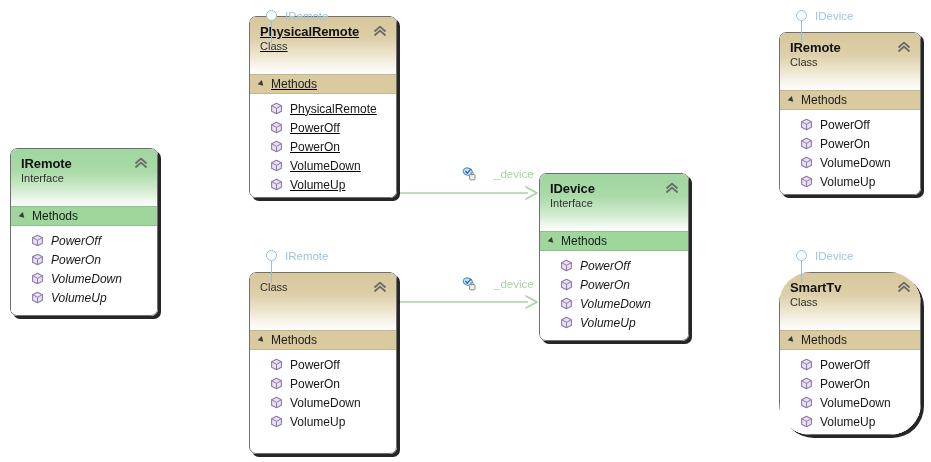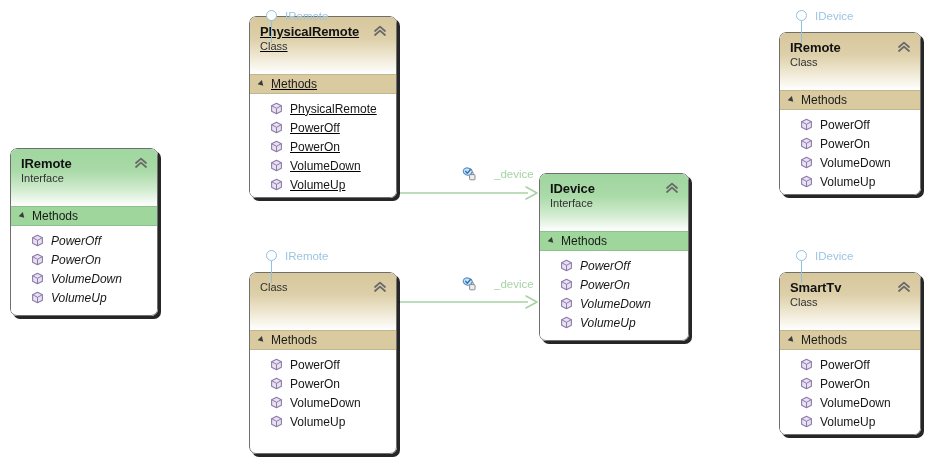--- a/index.html
+++ b/index.html
@@ -431,21 +431,21 @@
             <svg class="cube" viewBox="0 0 13 13">
               <path d="M6.5 1.2 L11.4 3.7 L11.4 9.3 L6.5 11.8 L1.6 9.3 L1.6 3.7 Z" fill="#e7e2ef" stroke="#8f79ad" stroke-width="1.1" stroke-linejoin="round"></path>
               <path d="M1.6 3.7 L6.5 6.3 L11.4 3.7" fill="none" stroke="#8f79ad" stroke-width="1"></path>
               <path d="M6.5 6.3 L6.5 11.8" fill="none" stroke="#8f79ad" stroke-width="1"></path>
             </svg>
             <span class="mname">VolumeUp</span>
           </div>
         </div>
       </div>
     </div>
-    <div class="uml cls" style="left: 779px; top: 272px; width: 142px; height: 163px;">
+    <div class="uml cls" style="left: 779px; top: 272px; width: 142px; height: 163px; border-radius: 32px;">
       <div class="uml-inner">
         <div class="uml-head">
           <div class="uml-title">SmartTv</div>
           <div class="uml-stereo">Class</div>
           <svg class="chevron" viewBox="0 0 14 12">
             <path d="M2 6 L7 1.6 L12 6" fill="none" stroke="#6a6a6a" stroke-width="1.8" stroke-linecap="round" stroke-linejoin="round"></path>
             <path d="M2 10 L7 5.6 L12 10" fill="none" stroke="#6a6a6a" stroke-width="1.8" stroke-linecap="round" stroke-linejoin="round"></path>
           </svg>
         </div>
         <div class="compart">

